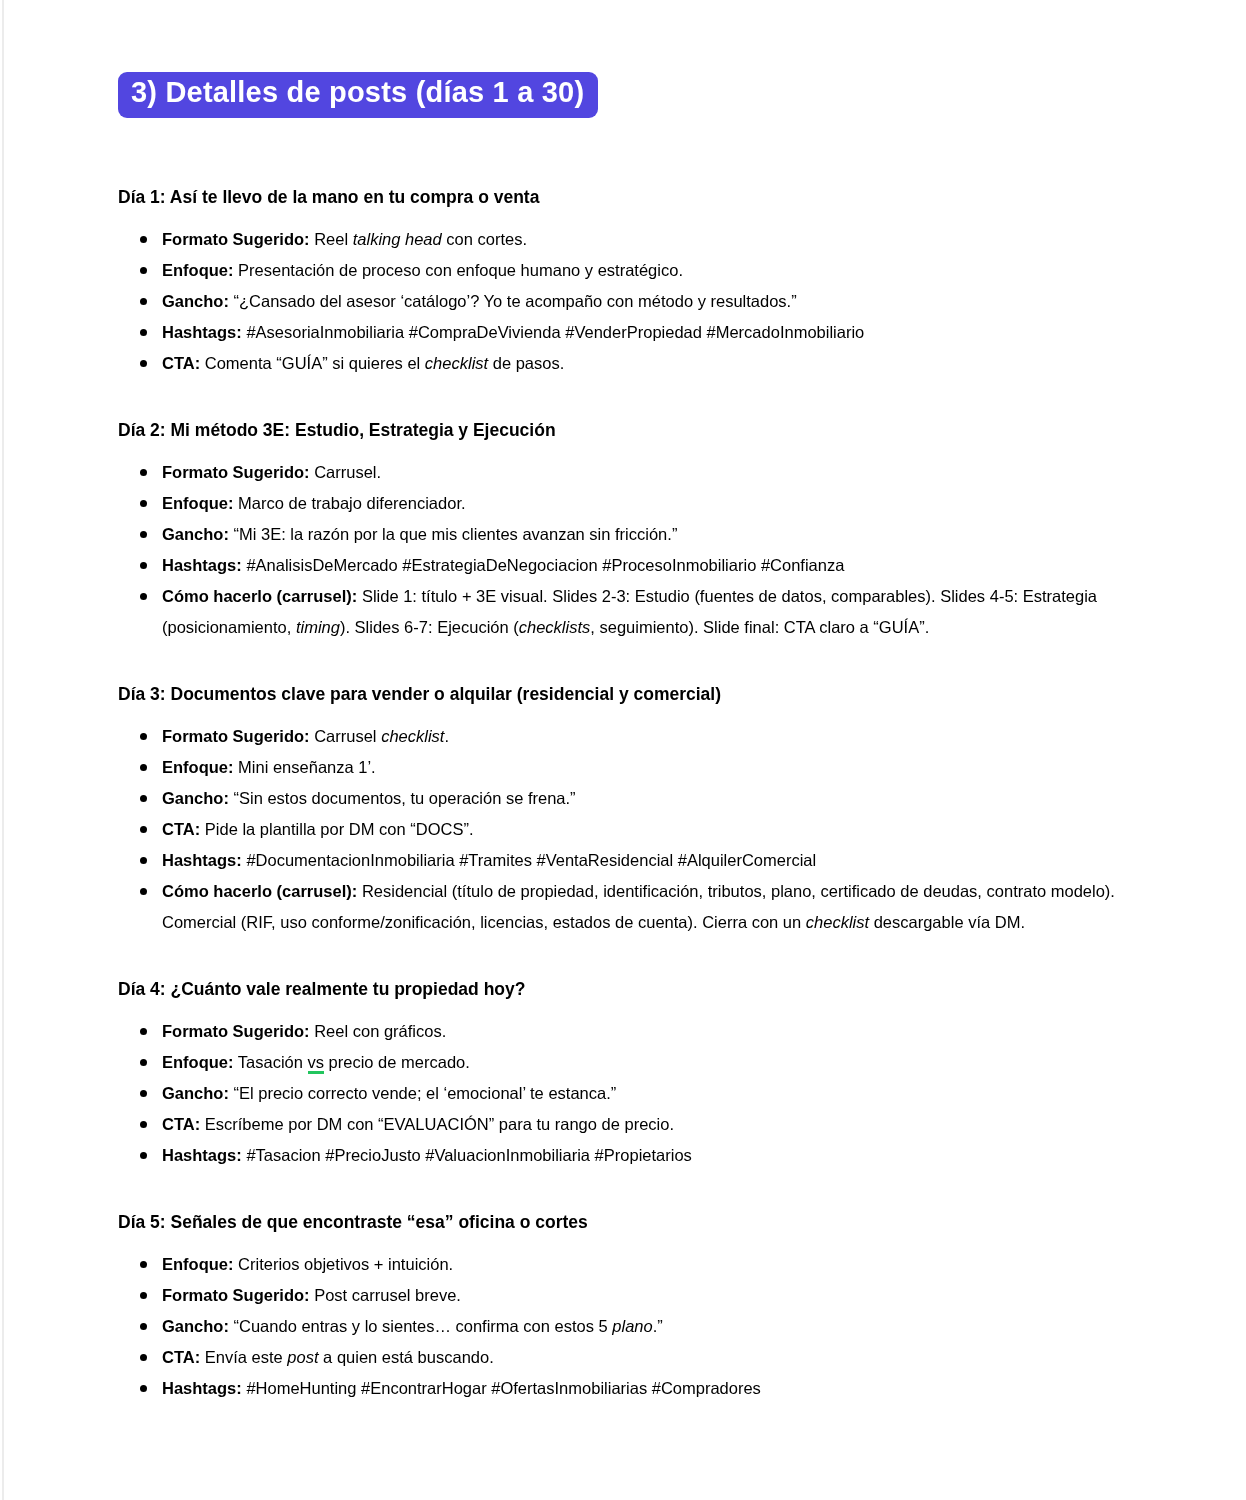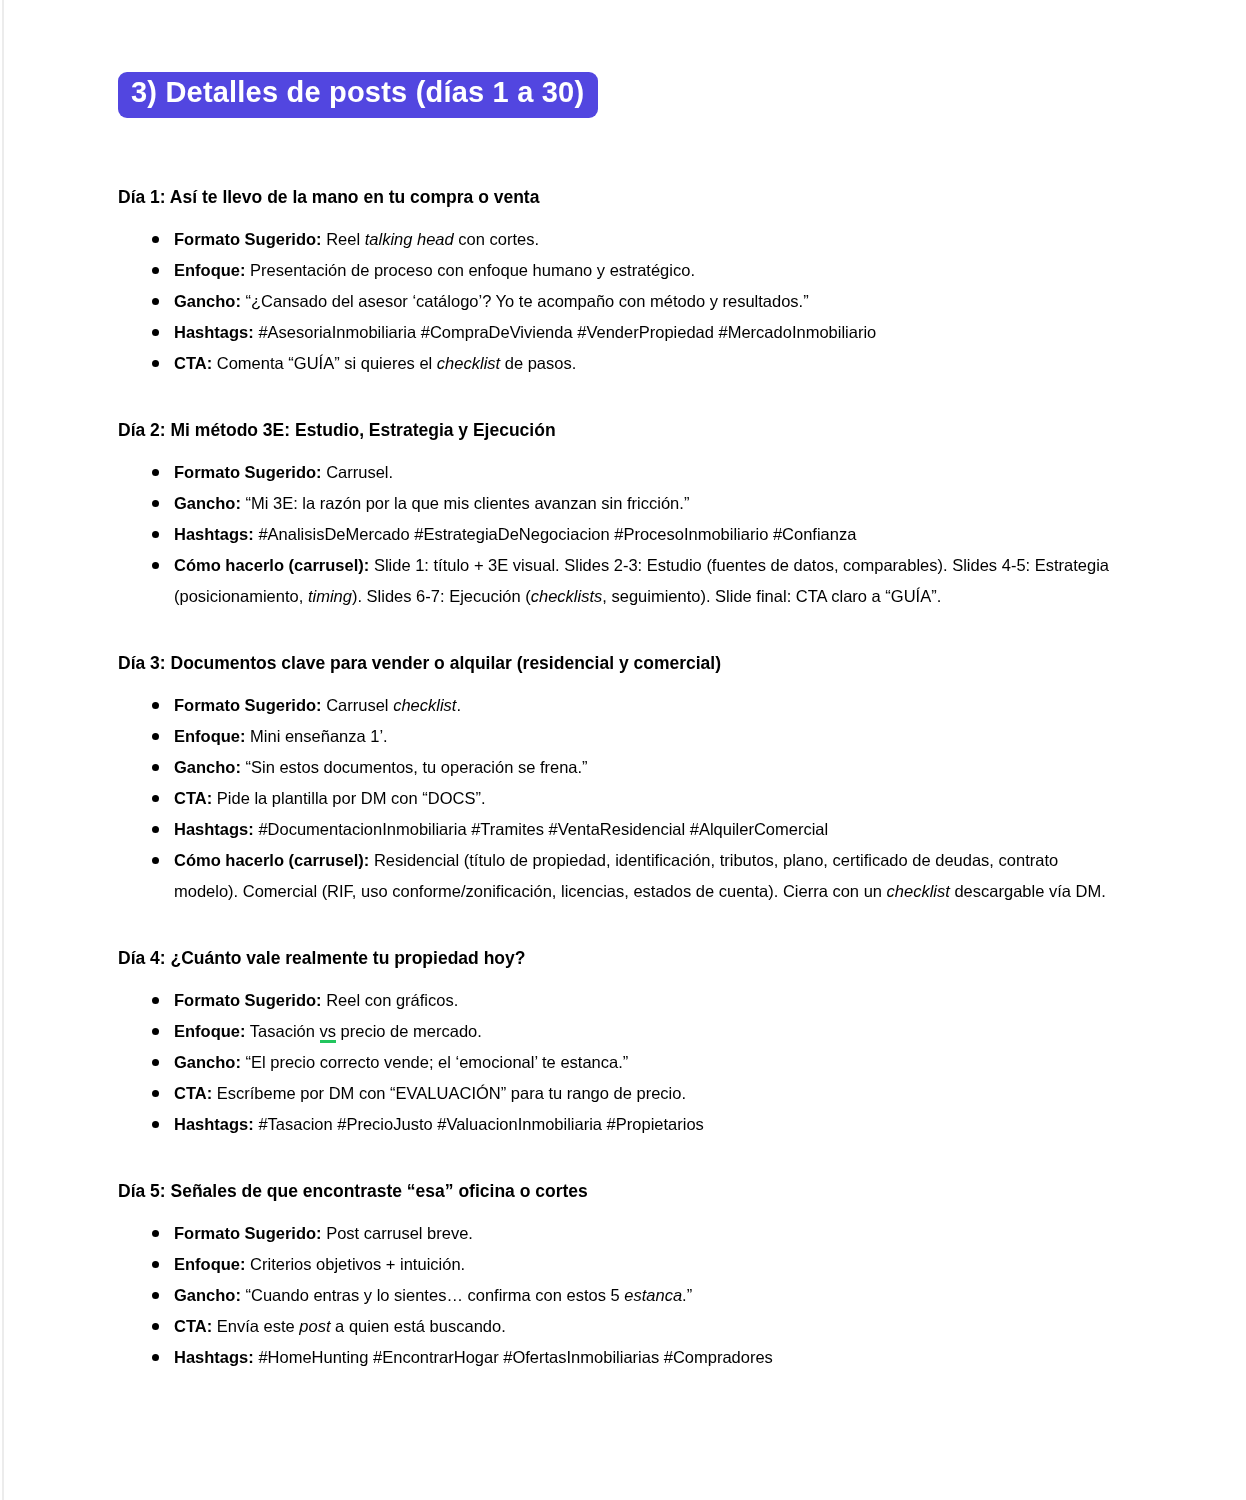--- a/index.html
+++ b/index.html
@@ -40,21 +40,21 @@
     border-radius: 9px;
     letter-spacing: 0.2px;
   }
   .day-heading {
     font-size: 17.5px;
     font-weight: 700;
     line-height: 22px;
     margin: 40px 0 16px 0;
   }
   ul.bullets {
-    margin: 12px;
+    margin: 0;
     padding: 0 0 0 44px;
     list-style: none;
   }
   ul.bullets li {
     font-size: 16.5px;
     line-height: 31px;
     position: relative;
   }
   ul.bullets li::before {
     content: "";
@@ -97,20 +97,21 @@
 
   <li class="bullet"><span class="label">CTA:</span> <span class="text"><span>Comenta “GUÍA” si quieres el </span><span class="it">checklist</span><span> de pasos.</span></span></li>
 </ul>
   </section>
 
   <section class="day">
     <h3 class="day-heading">Día 2: Mi método 3E: Estudio, Estrategia y Ejecución</h3>
     <ul class="bullets">
   <li class="bullet"><span class="label">Formato Sugerido:</span> <span class="text"><span>Carrusel.</span></span></li>
 
+  <li class="bullet"><span class="label">Enfoque:</span> <span class="text"><span>Marco de trabajo diferenciador.</span></span></li>
 
   <li class="bullet"><span class="label">Gancho:</span> <span class="text"><span>“Mi 3E: la razón por la que mis clientes avanzan sin fricción.”</span></span></li>
 
 
   <li class="bullet"><span class="label">Hashtags:</span> <span class="text"><span>#AnalisisDeMercado #EstrategiaDeNegociacion #ProcesoInmobiliario #Confianza</span></span></li>
 
   <li class="bullet"><span class="label">Cómo hacerlo (carrusel):</span> <span class="text"><span>Slide 1: título + 3E visual. Slides 2-3: Estudio (fuentes de datos, comparables). Slides 4-5: Estrategia (posicionamiento, </span><span class="it">timing</span><span>). Slides 6-7: Ejecución (</span><span class="it">checklists</span><span>, seguimiento). Slide final: CTA claro a “GUÍA”.</span></span></li>
 </ul>
   </section>
 
@@ -142,25 +143,25 @@
 
   <li class="bullet"><span class="label">CTA:</span> <span class="text"><span>Escríbeme por DM con “EVALUACIÓN” para tu rango de precio.</span></span></li>
 
   <li class="bullet"><span class="label">Hashtags:</span> <span class="text"><span>#Tasacion #PrecioJusto #ValuacionInmobiliaria #Propietarios</span></span></li>
 </ul>
   </section>
 
   <section class="day">
     <h3 class="day-heading">Día 5: Señales de que encontraste “esa” oficina o cortes</h3>
     <ul class="bullets">
+  <li class="bullet"><span class="label">Enfoque:</span> <span class="text"><span>Criterios objetivos + intuición.</span></span></li>
+
   <li class="bullet"><span class="label">Formato Sugerido:</span> <span class="text"><span>Post carrusel breve.</span></span></li>
 
-  <li class="bullet"><span class="label">Enfoque:</span> <span class="text"><span>Criterios objetivos + intuición.</span></span></li>
-
-  <li class="bullet"><span class="label">Gancho:</span> <span class="text"><span>“Cuando entras y lo sientes… confirma con estos 5 </span><span class="it">estanca</span><span>.”</span></span></li>
+  <li class="bullet"><span class="label">Gancho:</span> <span class="text"><span>“Cuando entras y lo sientes… confirma con estos 5 </span><span class="it">plano</span><span>.”</span></span></li>
 
   <li class="bullet"><span class="label">CTA:</span> <span class="text"><span>Envía este </span><span class="it">post</span><span> a quien está buscando.</span></span></li>
 
   <li class="bullet"><span class="label">Hashtags:</span> <span class="text"><span>#HomeHunting #EncontrarHogar #OfertasInmobiliarias #Compradores</span></span></li>
 </ul>
   </section>
 </div>
 </div>
 
 </body></html>

